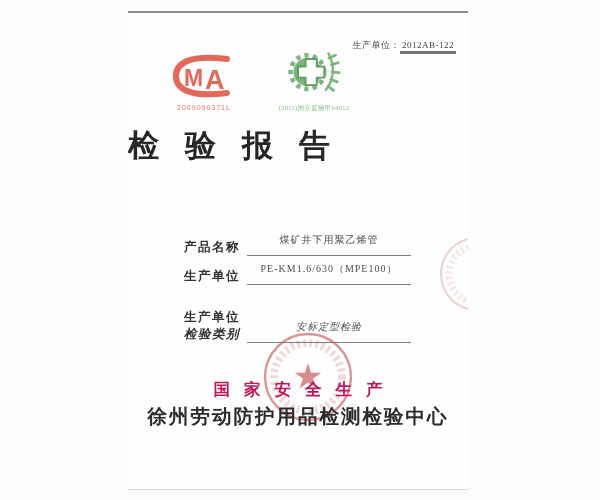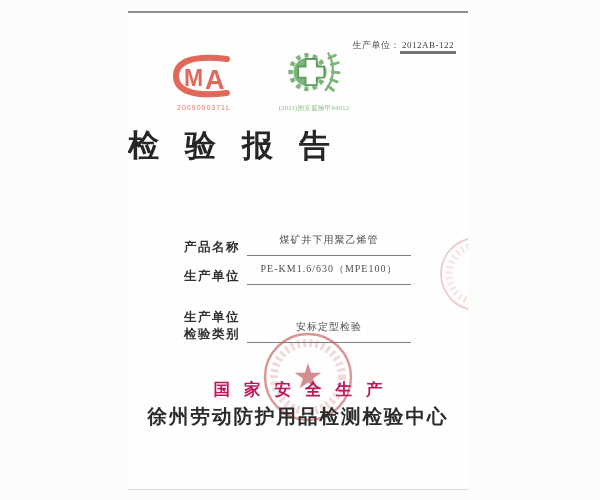--- a/index.html
+++ b/index.html
@@ -45,21 +45,21 @@
   }
   .field-row .lbl{
     font-size:12.5px;font-weight:bold;color:#333;letter-spacing:1.5px;
     margin-right:7px;white-space:nowrap;
   }
   .field-row .val{
     width:164px;text-align:center;border-bottom:1px solid #7d7d7d;
     font-size:10px;color:#4f4f4f;letter-spacing:1px;
     padding-bottom:8px;white-space:nowrap;
   }
-  .row-0{top:220px;} .row-1{top:249px;} .row-2{top:296px;} .row-3{top:307px;}
+  .row-0{top:220px;} .row-1{top:249px;} .row-2{top:296px;} .row-3{top:307px;font-style:italic;}
   .stamp-main{position:absolute;left:132px;top:318px;width:96px;height:96px;}
   .stamp-edge{position:absolute;left:310px;top:222px;width:78px;height:78px;}
   .footer-line1{
     position:absolute;left:0;top:366px;width:100%;text-align:center;
   }
   .footer-line1 span{
     display:inline-block;margin-right:-14px;
     font-size:16.5px;font-weight:bold;color:#be185d;letter-spacing:14px;
   }
   .footer-line2{

